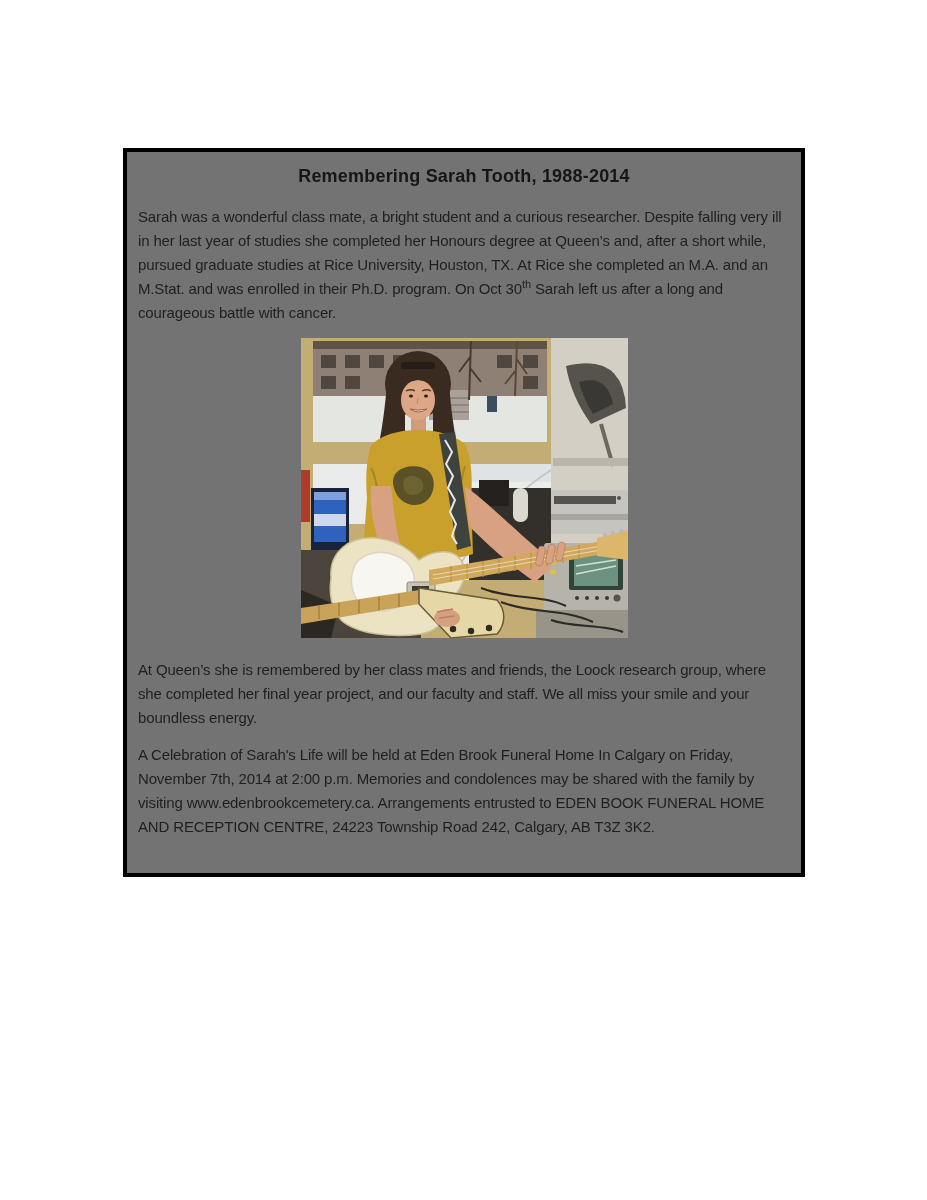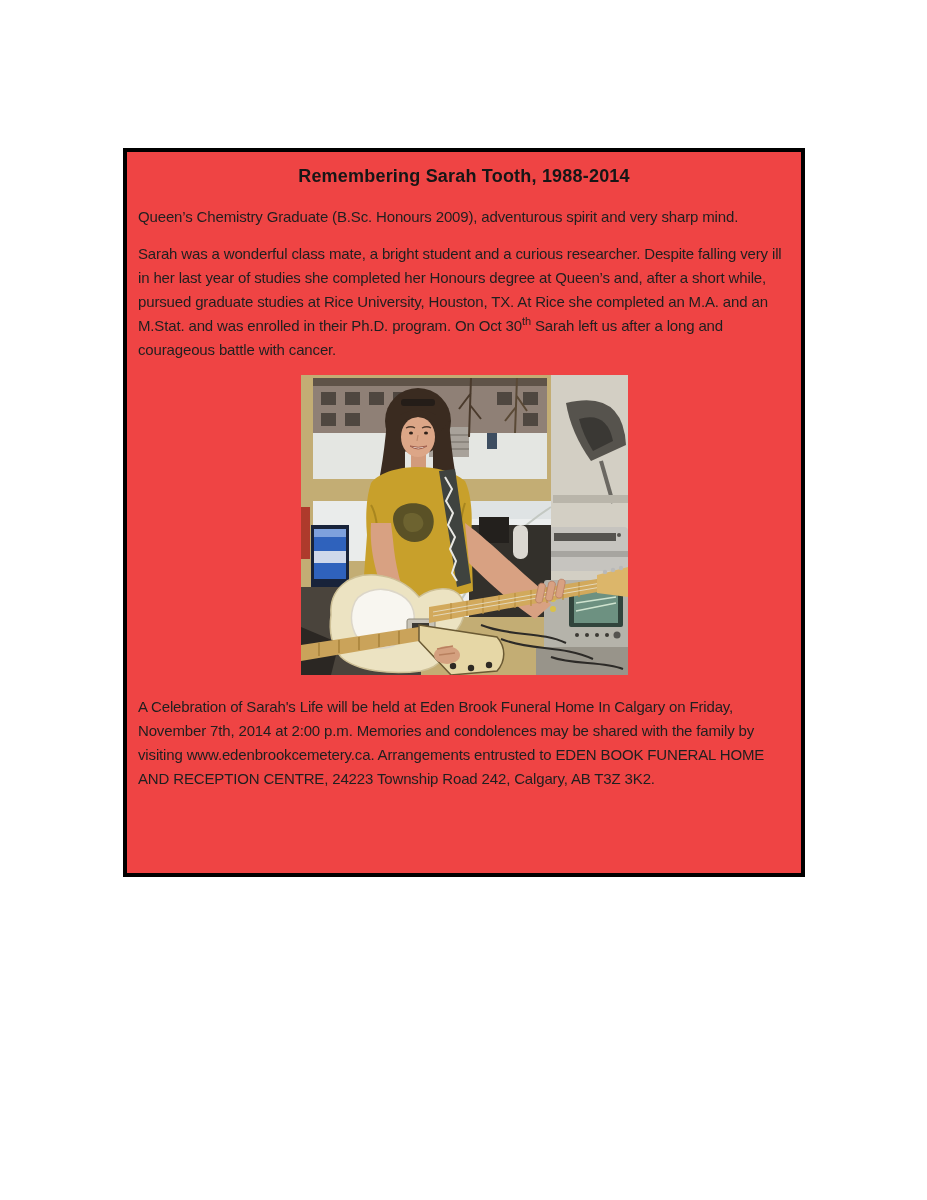--- a/index.html
+++ b/index.html
@@ -4,21 +4,21 @@
 <style>
   html, body { margin:0; padding:0; }
   body {
     width:927px; height:1200px; background:#ffffff;
     font-family:"Liberation Sans","DejaVu Sans",sans-serif;
     color:#1f1f1f; position:relative;
   }
   .memorial-box {
     position:absolute; left:123px; top:148px;
     width:682px; height:729px; box-sizing:border-box;
-    border:4px solid #000000; background:#ef4444;
+    border:4px solid #000000; background:#737373;
     padding:6px 11px 0 11px; overflow:hidden;
   }
   .doc-title {
     font-size:18px; font-weight:bold; text-align:center;
     margin:8px 0 18px 0; letter-spacing:0.2px; color:#161616;
   }
   .para {
     font-size:15px; line-height:24px; margin:0 0 13px 0;
     letter-spacing:-0.15px; color:#1f1f1f; text-align:left;
   }
@@ -29,21 +29,20 @@
   }
   .photo-figure svg { display:block; }
 </style>
 </head>
 <body>
 
 <div class="memorial-box">
 
   <h1 class="doc-title">Remembering Sarah Tooth, 1988-2014</h1>
 
-  <p class="para">Queen’s Chemistry Graduate (B.Sc. Honours 2009), adventurous spirit and very sharp mind.</p>
 
   <p class="para"><span>Sarah was a wonderful class mate, a bright student and a curious researcher. Despite falling very ill in her last year of studies she completed her Honours degree at Queen’s and, after a short while, pursued graduate studies at Rice University, Houston, TX. At Rice she completed an M.A. and an M.Stat. and was enrolled in their Ph.D. program. On Oct 30</span><sup>th</sup><span> Sarah left us after a long and courageous battle with cancer.</span></p>
 
   <figure class="photo-figure">
     <svg width="327" height="300" viewBox="0 0 327 300" xmlns="http://www.w3.org/2000/svg">
 
       <g>
         <rect x="0" y="0" width="327" height="300" fill="#c3ad74"></rect>
         <rect x="250" y="0" width="77" height="300" fill="#d3cfc4"></rect>
 
@@ -184,16 +183,17 @@
         <path d="M118,250 L196,262 C205,272 205,286 196,296 L150,300 L118,266 Z" fill="#e6d7a6" stroke="#6b5a34" stroke-width="1.5"></path>
         <circle cx="152" cy="291" r="3.2" fill="#2e2a24"></circle>
         <circle cx="170" cy="293" r="3.2" fill="#2e2a24"></circle>
         <circle cx="188" cy="290" r="3.2" fill="#2e2a24"></circle>
         <ellipse cx="146" cy="280" rx="13" ry="9" fill="#d4a07f"></ellipse>
         <path d="M136,274 L152,271 M138,280 L154,278" stroke="#b9805f" stroke-width="1.5" fill="none"></path>
       </g>
     </svg>
   </figure>
 
+  <p class="para">At Queen’s she is remembered by her class mates and friends, the Loock research group, where she completed her final year project, and our faculty and staff. We all miss your smile and your boundless energy.</p>
 
   <p class="para">A Celebration of Sarah's Life will be held at Eden Brook Funeral Home In Calgary on Friday, November 7th, 2014 at 2:00 p.m. Memories and condolences may be shared with the family by visiting www.edenbrookcemetery.ca. Arrangements entrusted to EDEN BOOK FUNERAL HOME AND RECEPTION CENTRE, 24223 Township Road 242, Calgary, AB T3Z 3K2.</p>
 
 </div>
 
 </body></html>

